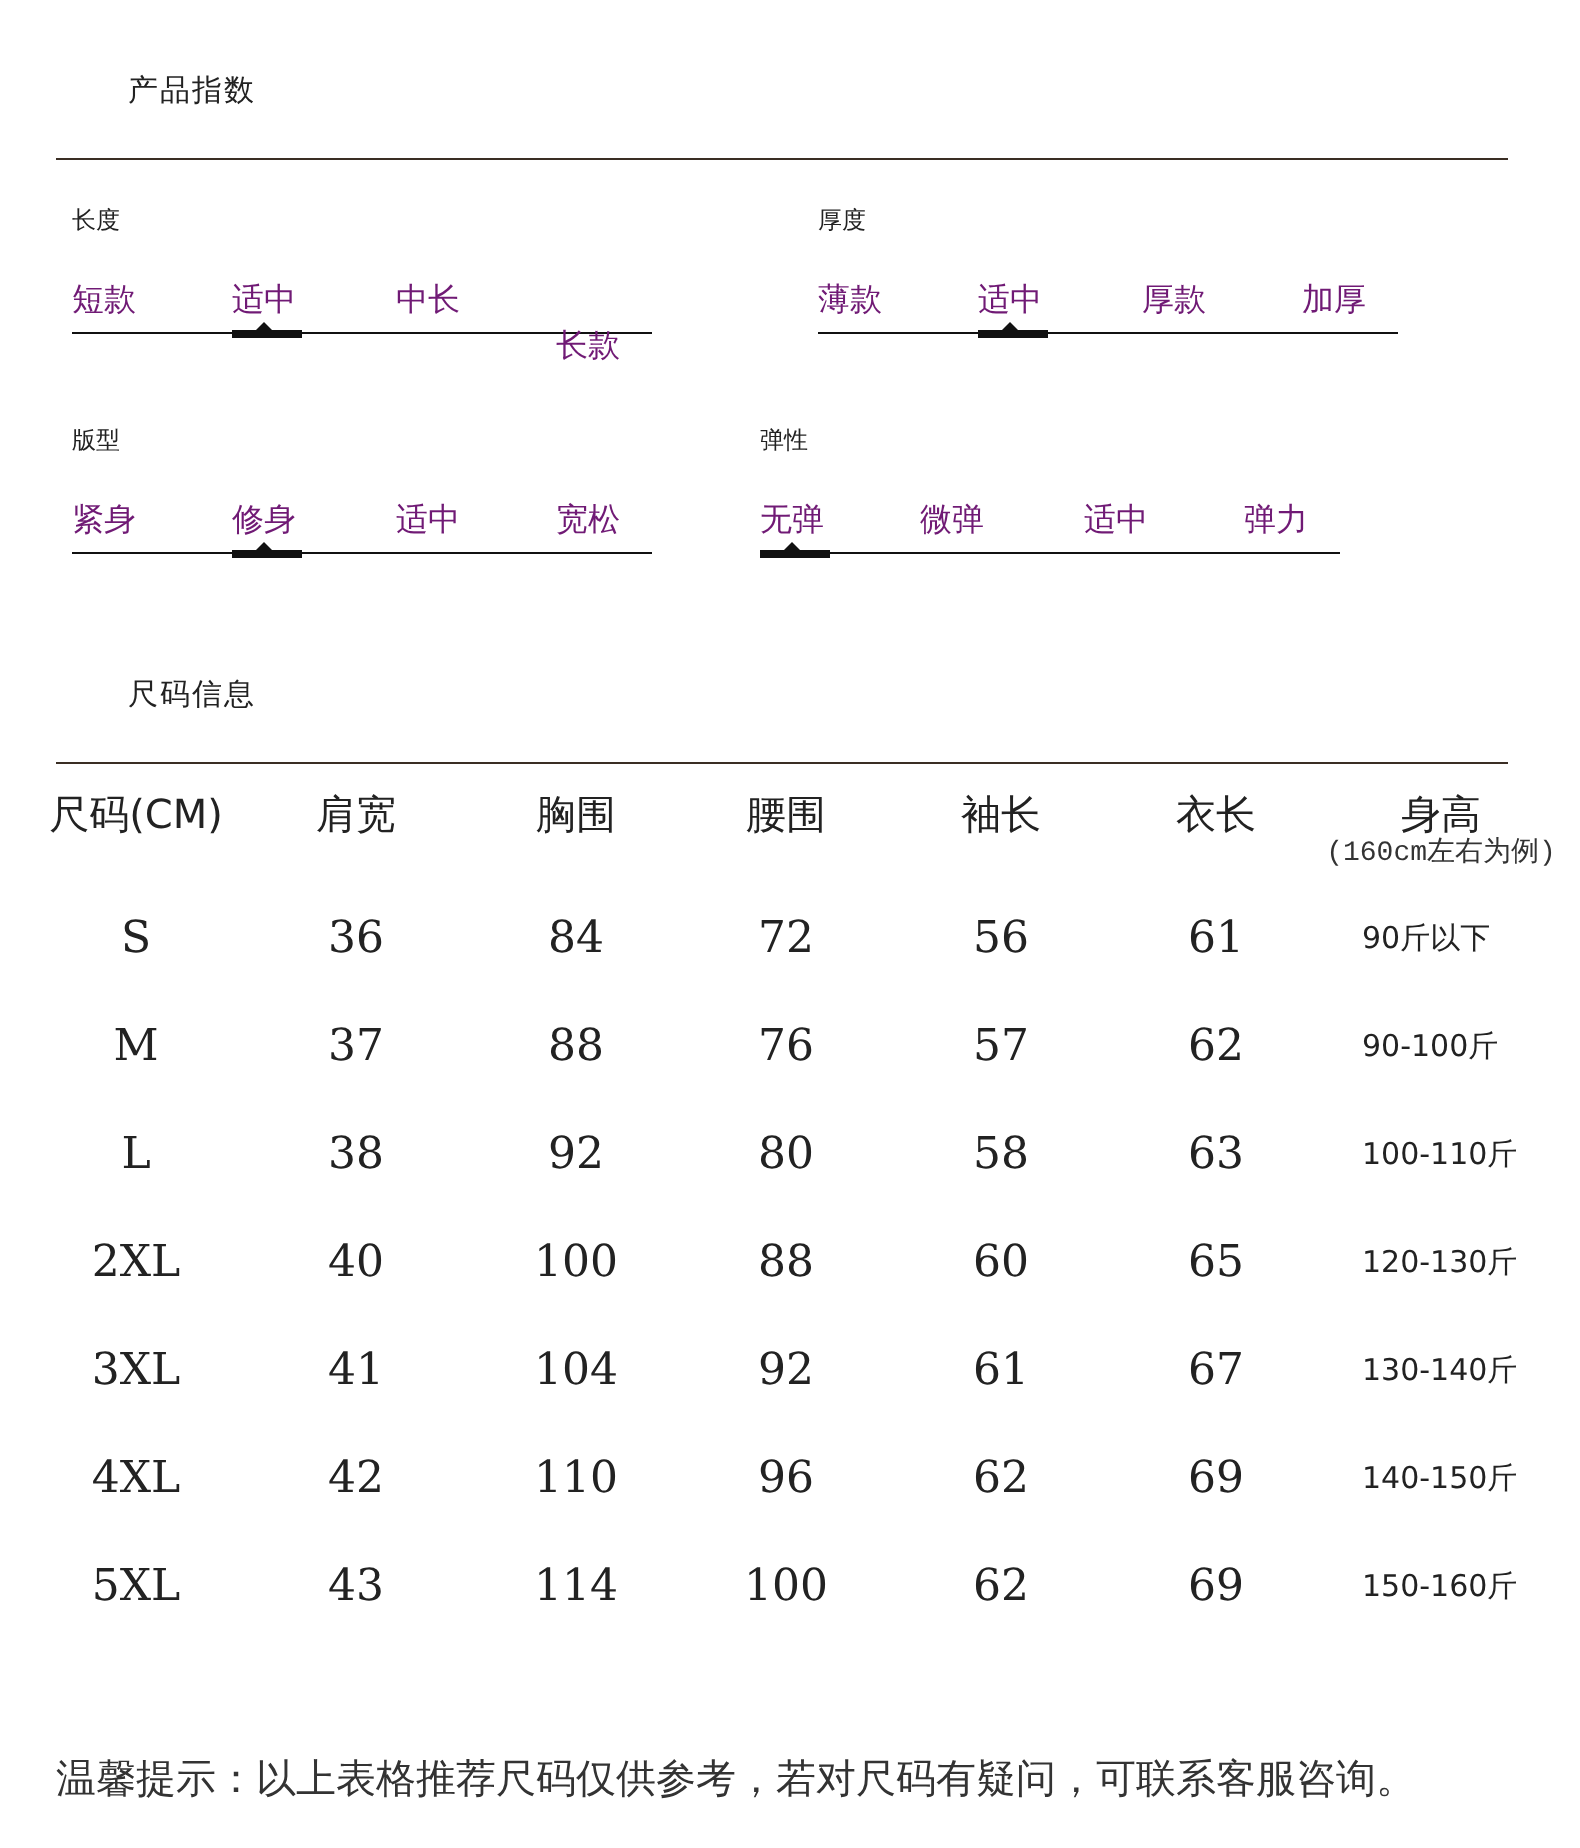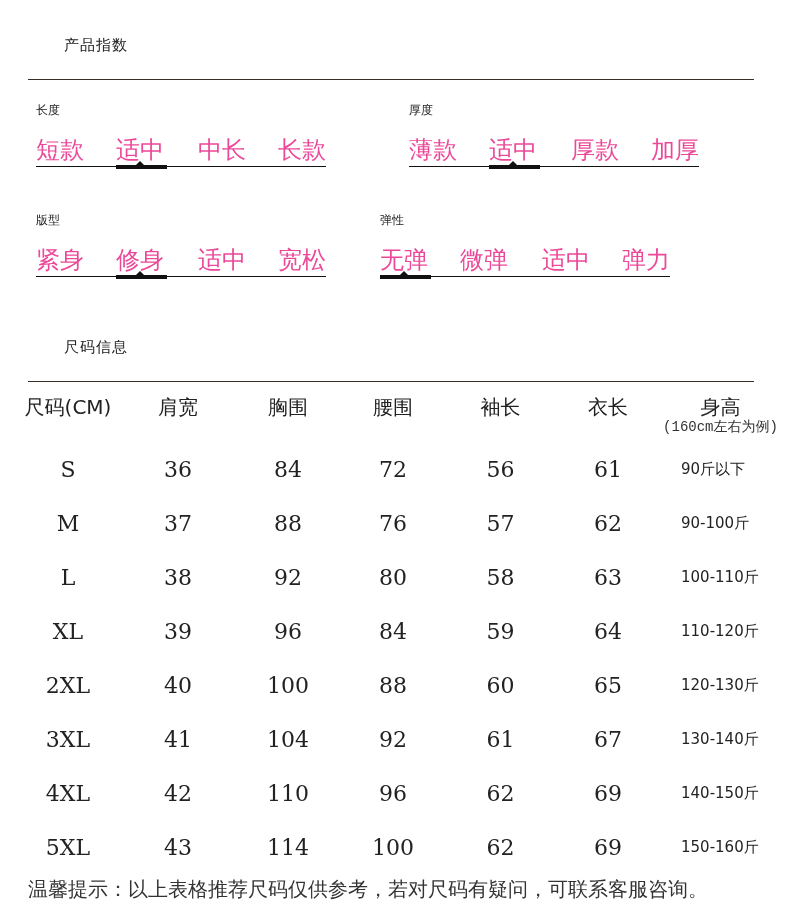--- a/index.html
+++ b/index.html
@@ -20,21 +20,21 @@
     font-family: "DejaVu Sans", sans-serif; font-size: 12px; color: #222;
     height: 28px; line-height: 28px;
   }
   .attr-options {
     position: relative; margin-top: 12px; height: 30px;
     border-bottom: 1px solid #111;
     width: 290px;
   }
   .attr-option {
     position: absolute; top: 0; font-family: "DejaVu Sans", sans-serif;
-    font-size: 24px; line-height: 28px; color: #ec4899; cursor: pointer;
+    font-size: 16px; line-height: 28px; color: #701a75; cursor: pointer;
   }
   .attr-option.selected::after {
     content: ""; position: absolute; left: 0; right: -3px; bottom: -5px; height: 4px;
     background: #111;
   }
   .attr-option.selected::before {
     content: ""; position: absolute; left: 50%; bottom: -1px; margin-left: -4px;
     width: 0; height: 0; border-left: 4px solid transparent; border-right: 4px solid transparent;
     border-bottom: 4px solid #111;
   }
@@ -67,21 +67,21 @@
 
 <div class="section-title" style="top:36px;">产品指数</div>
 <div class="rule" style="top:79px;"></div>
 
 <div class="attr-group" style="left:36px; top:96px;">
   <div class="attr-label">长度</div>
   <div class="attr-options">
     <span class="attr-option" style="left:0;">短款</span>
     <span class="attr-option selected" style="left:80px;">适中</span>
     <span class="attr-option" style="left:162px;">中长</span>
-    <span class="attr-option" style="left:242px;">长款</span>
+    <span class="attr-option" style="left:242px;margin-top:23px;">长款</span>
   </div>
 </div>
 
 <div class="attr-group" style="left:381px; top:96px;margin-left:28px;">
   <div class="attr-label">厚度</div>
   <div class="attr-options">
     <span class="attr-option" style="left:0;">薄款</span>
     <span class="attr-option selected" style="left:80px;">适中</span>
     <span class="attr-option" style="left:162px;">厚款</span>
     <span class="attr-option" style="left:242px;">加厚</span>
@@ -157,29 +157,20 @@
     <tr>
       <td>L</td>
       <td>38</td>
       <td>92</td>
       <td>80</td>
       <td>58</td>
       <td>63</td>
       <td class="weight">100-110斤</td>
     </tr>
     <tr>
-      <td>XL</td>
-      <td>39</td>
-      <td>96</td>
-      <td>84</td>
-      <td>59</td>
-      <td>64</td>
-      <td class="weight">110-120斤</td>
-    </tr>
-    <tr>
       <td>2XL</td>
       <td>40</td>
       <td>100</td>
       <td>88</td>
       <td>60</td>
       <td>65</td>
       <td class="weight">120-130斤</td>
     </tr>
     <tr>
       <td>3XL</td>

